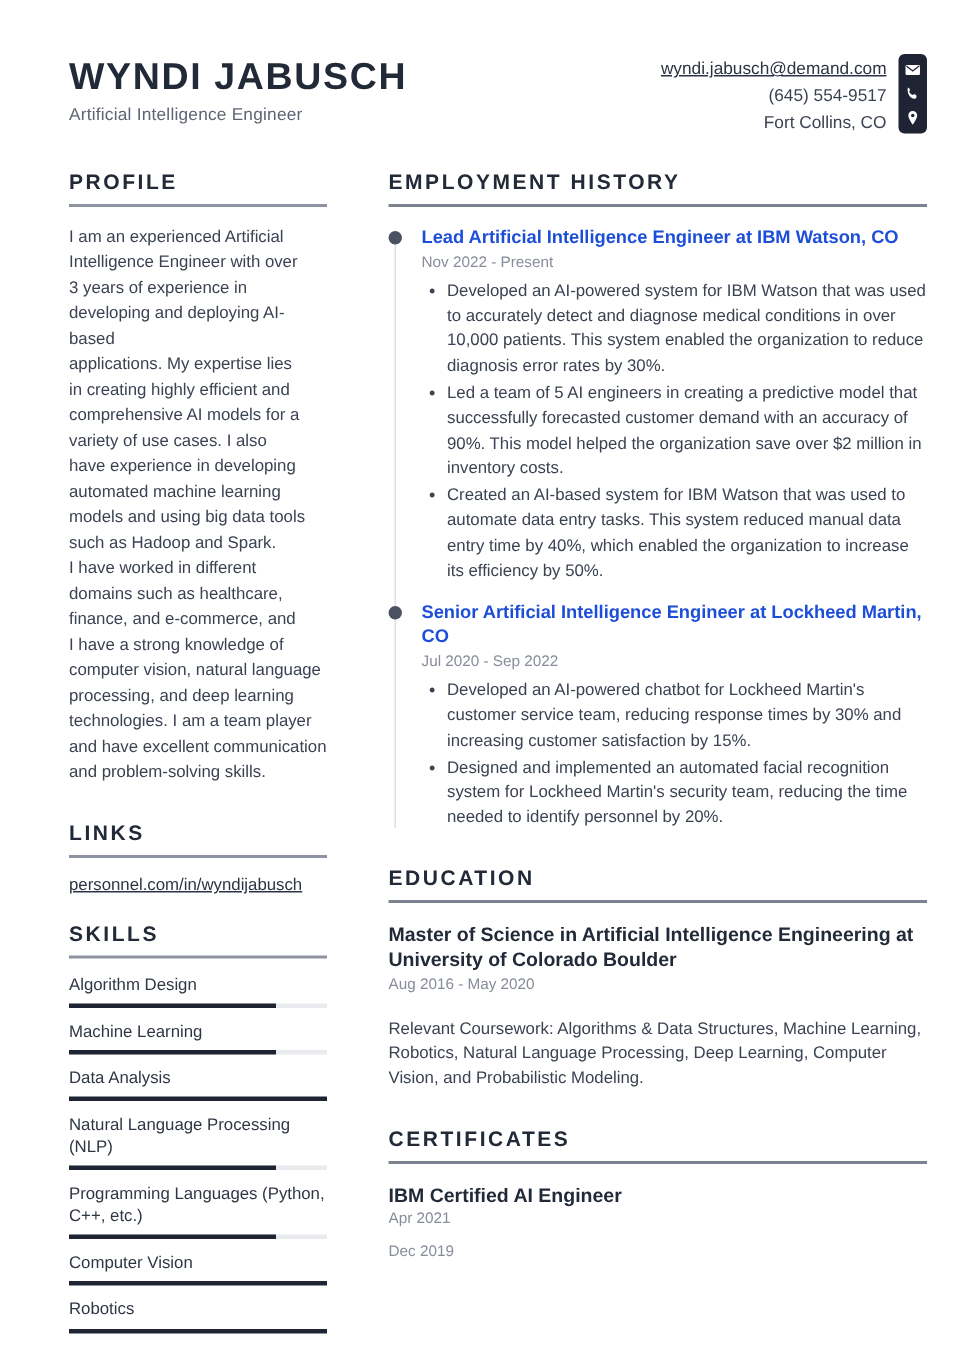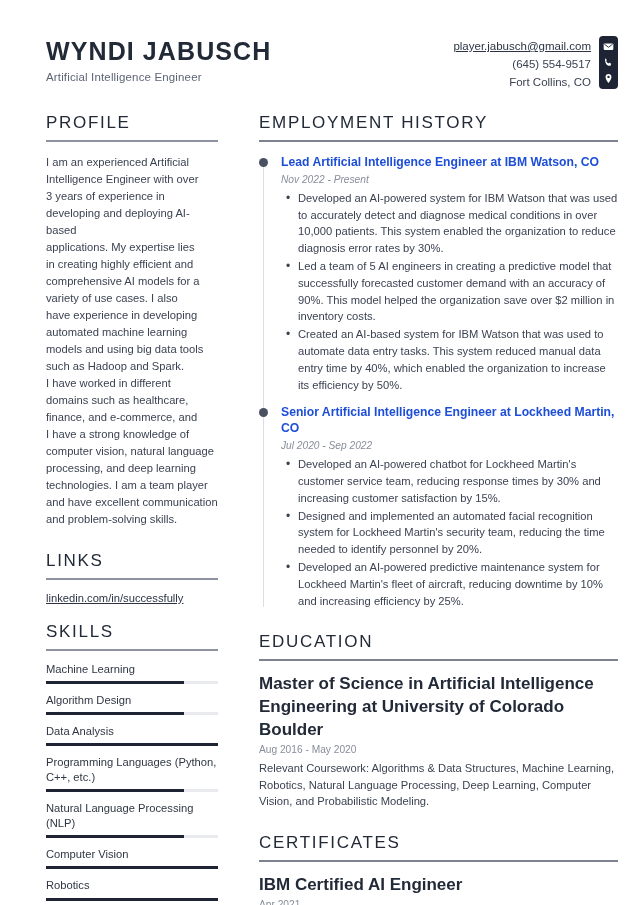--- a/index.html
+++ b/index.html
@@ -92,22 +92,22 @@
     padding-right: 10px;
   }
   .col-right {
     flex: 1 1 auto;
     padding-left: 31px;
     position: relative;
   }
 
   
   .sec-title {
-    font-size: 17px;
-    font-weight: normal;
+    font-size: 14px;
+    font-weight: bold;
     letter-spacing: 1.7px;
     color: #222a38;
     text-transform: uppercase;
     margin: 0;
   }
   .sec-rule {
     height: 1.6px;
     background: #8d93a1;
     margin-top: 7px;
   }
@@ -179,21 +179,20 @@
   .job-heading {
     font-size: 12.2px;
     font-weight: bold;
     color: #1d4ed8;
     line-height: 1.3;
   }
   .job-dates {
     font-size: 10.2px;
     color: #878d9a;
     margin-top: 3px;
-    font-style: italic;
   }
   ul.bullets {
     margin: 5px 0 0 0;
     padding-left: 17px;
     list-style: none;
   }
   ul.bullets li {
     font-size: 11.2px;
     line-height: 1.5;
     color: #3b4252;
@@ -204,52 +203,52 @@
     content: "\2022";
     position: absolute;
     left: -12px;
     top: -1px;
     color: #3b4252;
     font-size: 12px;
   }
 
   .entry { margin-top: 12px; }
   .entry-heading {
-    font-size: 17px;
+    font-size: 13px;
     font-weight: bold;
     color: #222a38;
     line-height: 1.35;
   }
   .entry-dates {
     font-size: 10.2px;
     color: #878d9a;
     margin-top: 2px;
   }
   .entry-desc {
     font-size: 11.2px;
     line-height: 1.5;
     color: #3b4252;
-    margin-top: 5px;
+    margin-top: 16px;
   }
   .entry.compact { margin-top: 11px; }
 </style>
 </head>
 <body>
 
 <div class="page">
 
   <div class="header">
     <div class="identity">
       <div class="full-name">WYNDI JABUSCH</div>
       <div class="job-title">Artificial Intelligence Engineer</div>
     </div>
 
     <div class="contact-wrap">
       <div class="contact-lines">
-        <a class="email" href="#">player.jabusch@gmail.com</a>
+        <a class="email" href="#">wyndi.jabusch@demand.com</a>
         <span class="phone">(645) 554-9517</span>
         <span class="location">Fort Collins, CO</span>
       </div>
       <div class="icon-bar">
         <span>
           <svg width="11" height="11" viewBox="0 0 16 16">
               <rect x="1" y="3.5" width="14" height="9.5" rx="1.2" fill="#ffffff"></rect>
               <path d="M1.8 4.4 L8 9.2 L14.2 4.4" fill="none" stroke="#1e2433" stroke-width="1.3"></path>
             </svg>
         </span>
@@ -294,58 +293,58 @@
 computer vision, natural language
 processing, and deep learning
 technologies. I am a team player
 and have excellent communication
 and problem-solving skills.</div>
       </div>
 
       <div class="section tight">
         <div class="sec-title">LINKS</div>
         <div class="sec-rule"></div>
-        <a class="link-item" href="#">linkedin.com/in/successfully</a>
+        <a class="link-item" href="#">personnel.com/in/wyndijabusch</a>
       </div>
 
       <div class="section">
         <div class="sec-title">SKILLS</div>
         <div class="sec-rule"></div>
         <div class="skill-list">
 
           <div class="skill">
+            <div class="skill-name">Algorithm Design</div>
+            <div class="skill-track">
+              <div class="skill-fill" style="width: 80%;"></div>
+            </div>
+          </div>
+
+          <div class="skill">
             <div class="skill-name">Machine Learning</div>
             <div class="skill-track">
               <div class="skill-fill" style="width: 80%;"></div>
             </div>
           </div>
 
           <div class="skill">
-            <div class="skill-name">Algorithm Design</div>
+            <div class="skill-name">Data Analysis</div>
+            <div class="skill-track">
+              <div class="skill-fill" style="width: 100%;"></div>
+            </div>
+          </div>
+
+          <div class="skill">
+            <div class="skill-name">Natural Language Processing (NLP)</div>
             <div class="skill-track">
               <div class="skill-fill" style="width: 80%;"></div>
             </div>
           </div>
 
           <div class="skill">
-            <div class="skill-name">Data Analysis</div>
-            <div class="skill-track">
-              <div class="skill-fill" style="width: 100%;"></div>
-            </div>
-          </div>
-
-          <div class="skill">
             <div class="skill-name">Programming Languages (Python, C++, etc.)</div>
-            <div class="skill-track">
-              <div class="skill-fill" style="width: 80%;"></div>
-            </div>
-          </div>
-
-          <div class="skill">
-            <div class="skill-name">Natural Language Processing (NLP)</div>
             <div class="skill-track">
               <div class="skill-fill" style="width: 80%;"></div>
             </div>
           </div>
 
           <div class="skill">
             <div class="skill-name">Computer Vision</div>
             <div class="skill-track">
               <div class="skill-fill" style="width: 100%;"></div>
             </div>
@@ -382,21 +381,20 @@
             </ul>
           </div>
 
           <div class="job">
             <span class="job-dot"></span>
             <div class="job-heading">Senior Artificial Intelligence Engineer at Lockheed Martin, CO</div>
             <div class="job-dates">Jul 2020 - Sep 2022</div>
             <ul class="bullets">
               <li>Developed an AI-powered chatbot for Lockheed Martin's customer service team, reducing response times by 30% and increasing customer satisfaction by 15%.</li>
               <li>Designed and implemented an automated facial recognition system for Lockheed Martin's security team, reducing the time needed to identify personnel by 20%.</li>
-              <li>Developed an AI-powered predictive maintenance system for Lockheed Martin's fleet of aircraft, reducing downtime by 10% and increasing efficiency by 25%.</li>
             </ul>
           </div>
 
         </div>
       </div>
 
       <div class="section">
         <div class="sec-title">EDUCATION</div>
         <div class="sec-rule dark"></div>
         <div class="entry">

